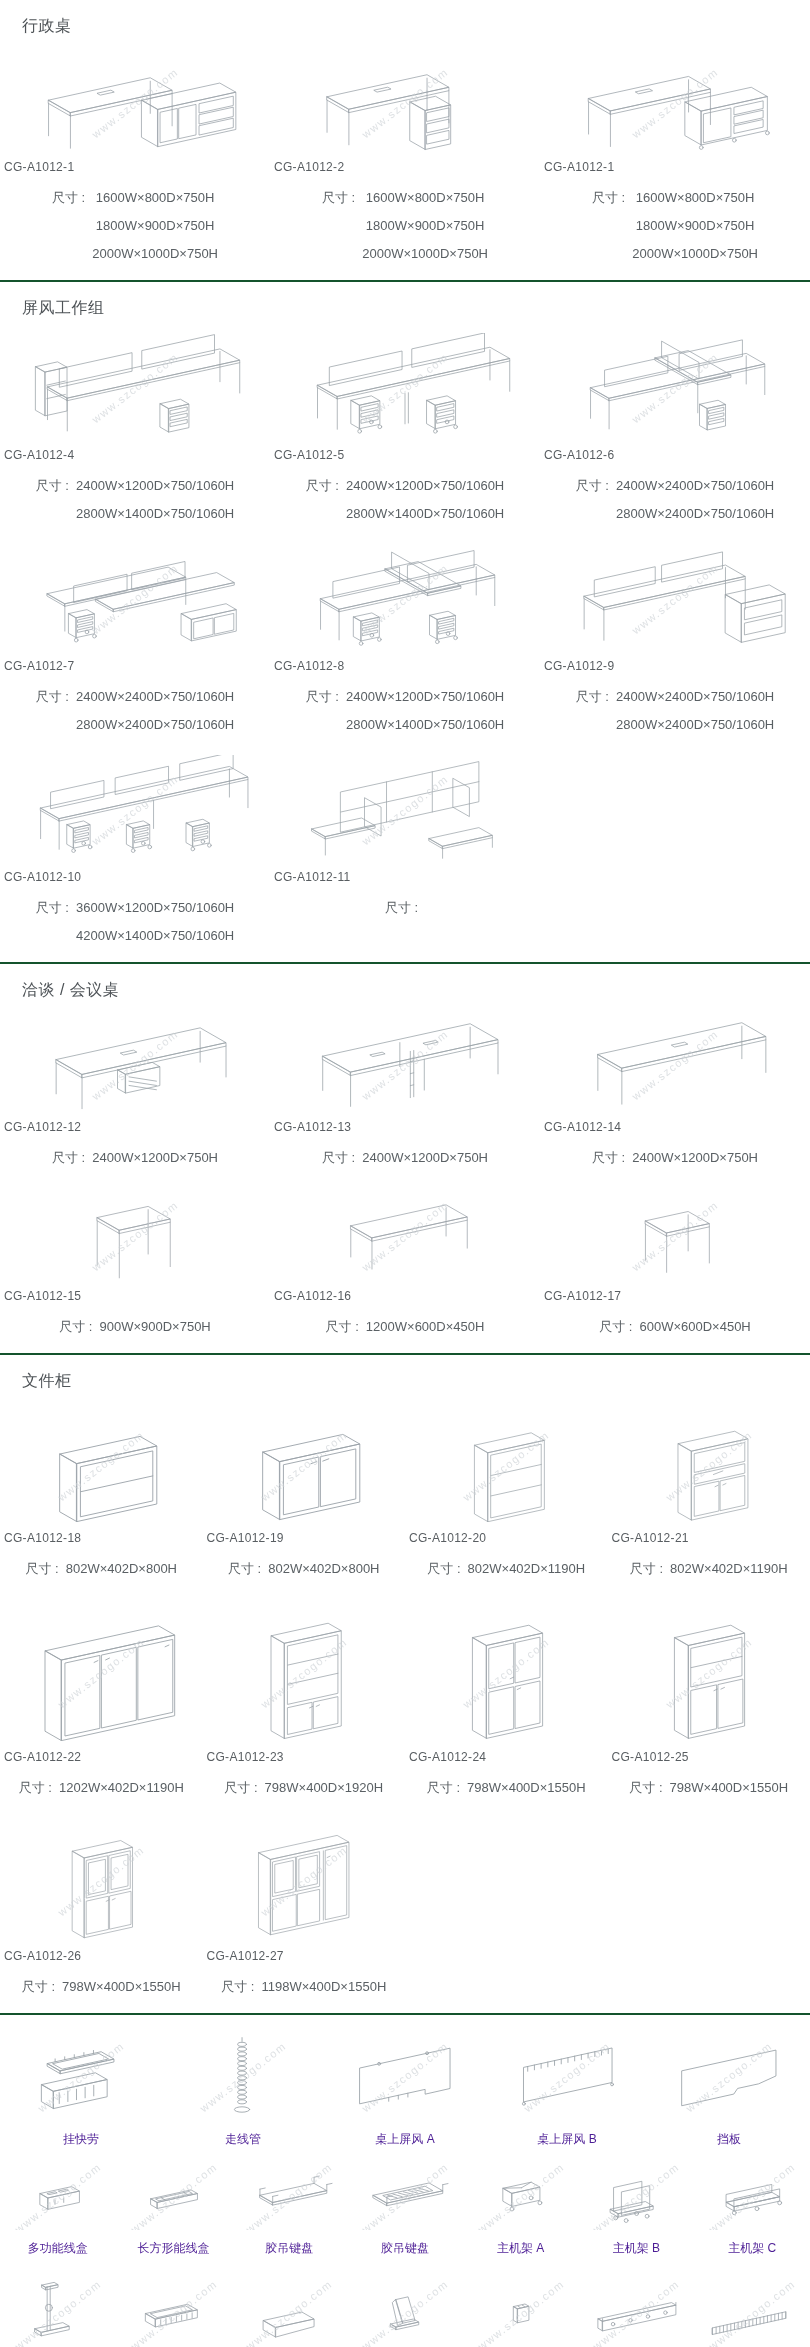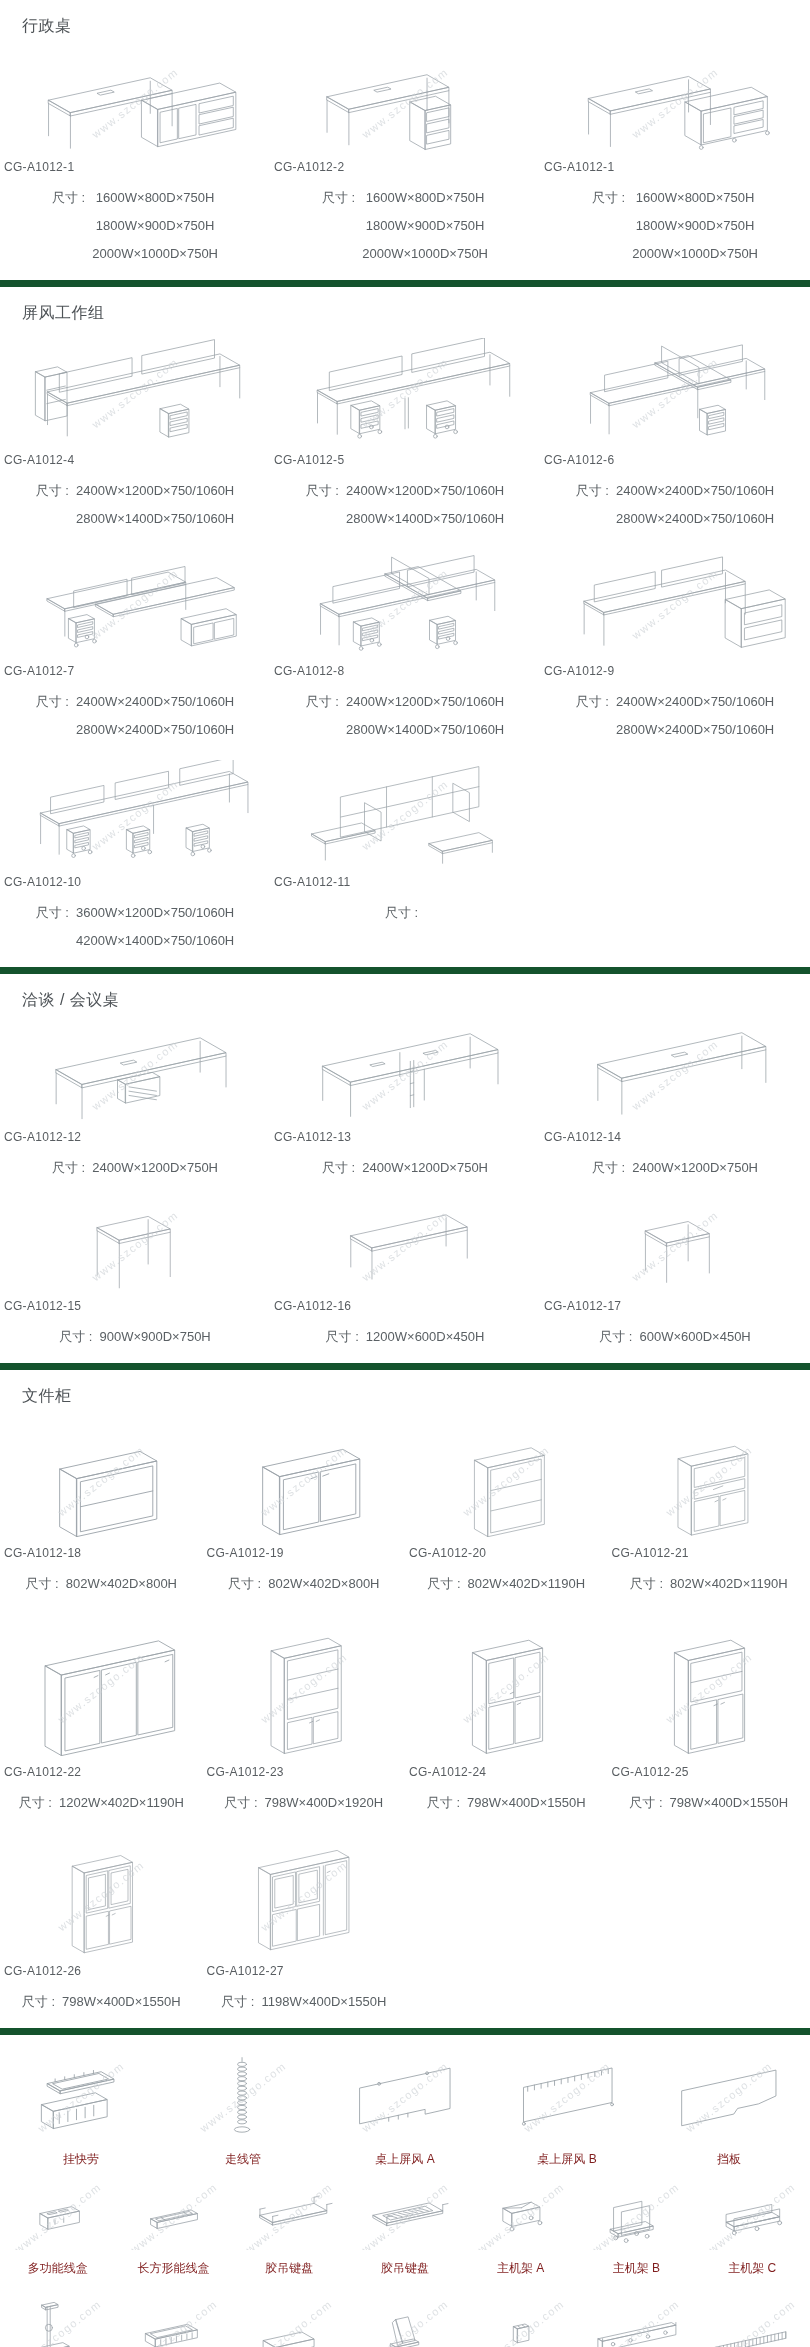--- a/index.html
+++ b/index.html
@@ -1,32 +1,32 @@
 <!DOCTYPE html>
 <html><head>
 <meta charset="utf-8">
 <style>
   html,body{margin:0;padding:0;background:#fff;}
   body{width:810px;font-family:"Liberation Sans","DejaVu Sans",sans-serif;color:#5a6064;}
   #catalog{width:810px;padding-bottom:46px;}
   .sec{background:#fff;}
-  .sec + .sec{border-top:7px solid #14532d;}
+  .sec + .sec{border-top:2px solid #14532d;}
   .sec-inner{padding:6px 0 12px;}
   .sec-title{font-size:16px;font-weight:400;color:#4e5357;margin:10px 0 6px;padding-left:22px;letter-spacing:.5px;}
   .row{display:grid;grid-template-columns:repeat(var(--c),1fr);column-gap:0;}
   .row + .row{margin-top:8px;}
   .item{margin:0;padding:0 4px;min-width:0;}
   .art{position:relative;display:flex;align-items:flex-end;justify-content:center;overflow:hidden;margin-top:8px;}
   .art svg{max-width:94%;max-height:100%;stroke:#9aa2a8;fill:none;stroke-width:.9;stroke-linejoin:round;stroke-linecap:round;}
   .wm{position:absolute;left:50%;top:52%;transform:translate(-50%,-50%) rotate(-38deg);font-size:11px;color:#ccd1d5;opacity:.65;letter-spacing:1.5px;white-space:nowrap;pointer-events:none;}
   .model{margin-top:9px;text-align:left;font-size:12px;color:#585d61;letter-spacing:.3px;}
   .dims{display:flex;justify-content:center;margin-top:10px;font-size:13px;line-height:28px;}
   .dims-label{white-space:pre;margin-right:7px;}
   .dim-lines{text-align:center;}
-  .acc-label{margin-top:10px;text-align:center;font-size:12px;color:#7f1d1d;}
+  .acc-label{margin-top:10px;text-align:center;font-size:12px;color:#4c1d95;}
   
   .s-executive-desks .art{height:100px;}
   .s-screen-workstations .art{height:106px;}
   .s-meeting-tables .art{height:96px;}
   .s-meeting-tables .r1 .art{height:92px;}
   .s-file-cabinets .art{height:116px;}
   .s-file-cabinets .r1 .art{height:142px;}
   .s-file-cabinets .r2 .art{height:122px;}
   .s-accessories .art{height:92px;}
   .s-accessories .r1 .art{height:66px;}

